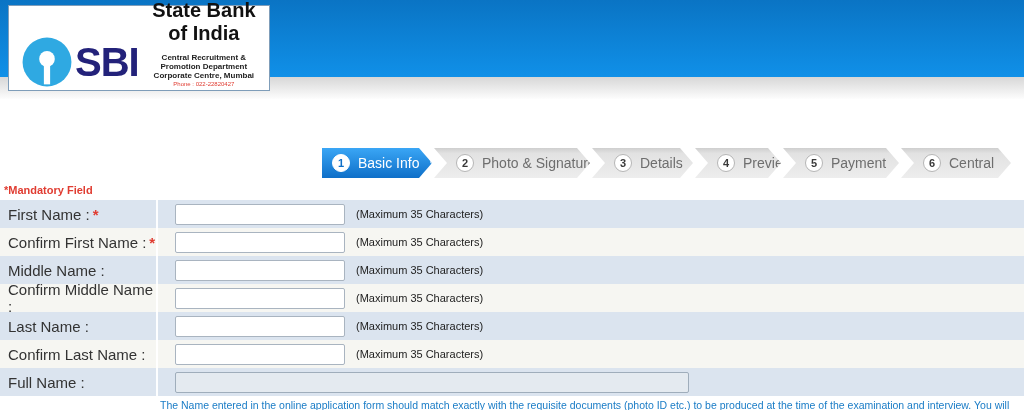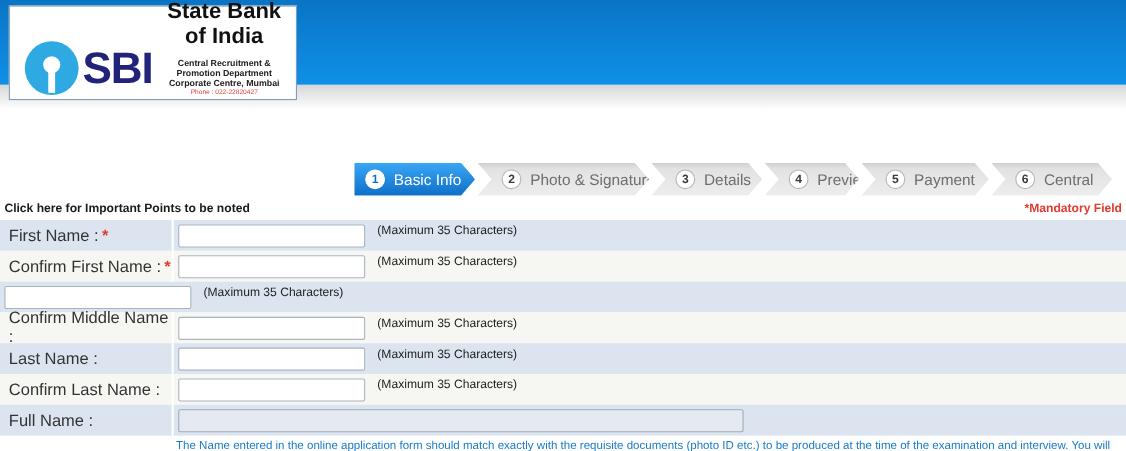--- a/index.html
+++ b/index.html
@@ -85,21 +85,21 @@
   .frow { display: flex; align-items: center; height: 28px; }
   .frow:nth-child(odd) { background: var(--row-alt-blue, #dbe4ef); }
   .frow:nth-child(even) { background: #f6f6f2; }
   .lbl-cell {
     width: 158px; flex: 0 0 158px; padding-left: 8px;
     font-size: 15px; color: #333;
     border-right: 2px solid rgba(255,255,255,0.95);
     align-self: stretch; display: flex; align-items: center;
   }
   .lbl-cell .req { color: var(--mandatory-red, #e03c31); margin-left: 3px; font-weight: bold; }
-  .input-cell { padding-left: 4px; display: flex; }
+  .input-cell { padding-left: 17px; display: flex; align-items: center; }
   .frow input[type="text"] {
     width: 170px; height: 21px;
     border: 1px solid #a9b4c0; border-radius: 2px;
     background: #fff; font-size: 12px; padding: 0 4px;
     font-family: "Liberation Sans", sans-serif;
   }
   .frow input[type="text"]:disabled,
   .frow input.wide:disabled {
     background: #e4eaf0; border-color: #9fadbb;
   }
@@ -158,40 +158,40 @@
       <span class="num">5</span>
       <span class="lbl">Payment</span>
     </div>
     <div class="step">
       <span class="num">6</span>
       <span class="lbl">Central</span>
     </div>
   </nav>
 
 <div class="meta-row">
-  <a class="important-link">Click here for Important Points to be noted</a>
   <span class="mandatory">*Mandatory Field</span>
 </div>
 
 <div class="form" id="form-rows">
     <div class="frow">
       <div class="lbl-cell">First Name :<span class="req">*</span></div>
       <div class="input-cell">
         <input type="text" style="">
         <span class="hint">(Maximum 35 Characters)</span>
       </div>
     </div>
     <div class="frow">
       <div class="lbl-cell">Confirm First Name :<span class="req">*</span></div>
       <div class="input-cell">
         <input type="text" style="">
         <span class="hint">(Maximum 35 Characters)</span>
       </div>
     </div>
     <div class="frow">
+      <div class="lbl-cell">Middle Name :</div>
       <div class="input-cell">
         <input type="text" style="">
         <span class="hint">(Maximum 35 Characters)</span>
       </div>
     </div>
     <div class="frow">
       <div class="lbl-cell">Confirm Middle Name :</div>
       <div class="input-cell">
         <input type="text" style="">
         <span class="hint">(Maximum 35 Characters)</span>

